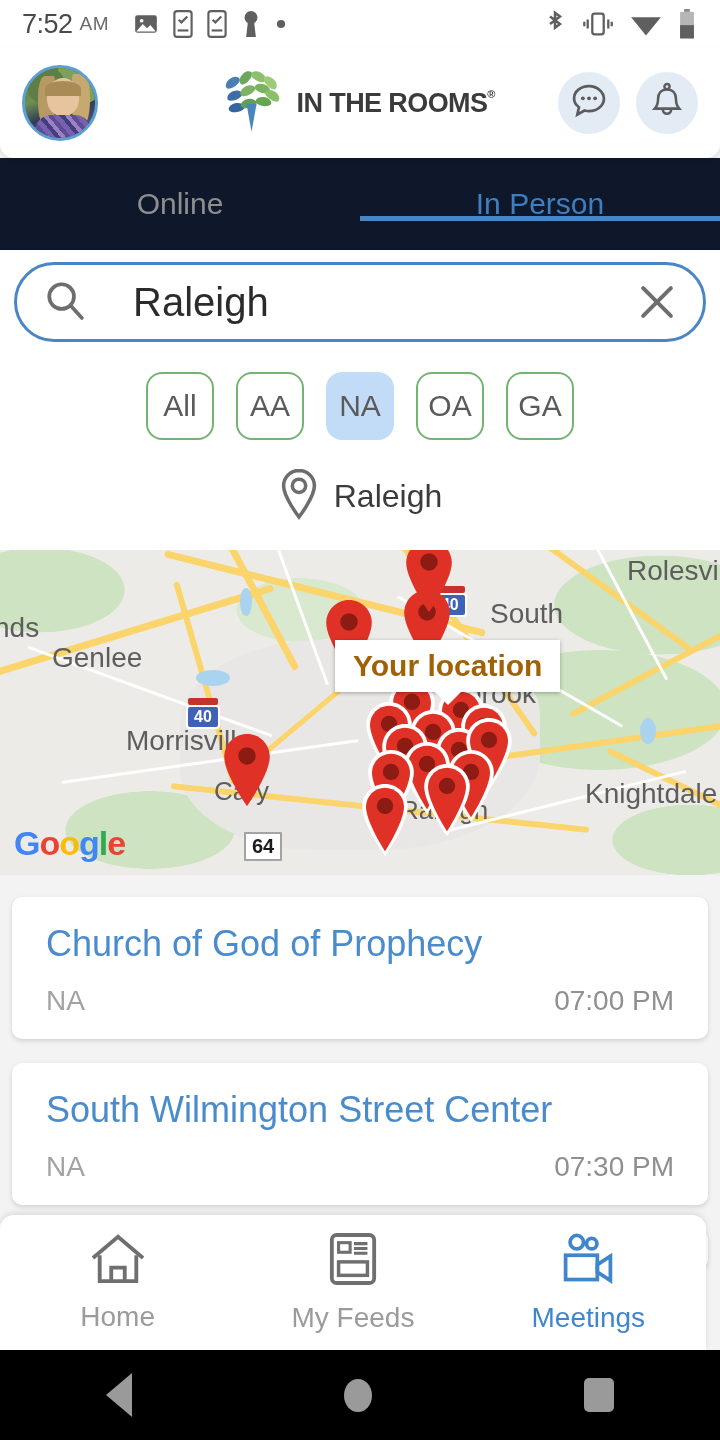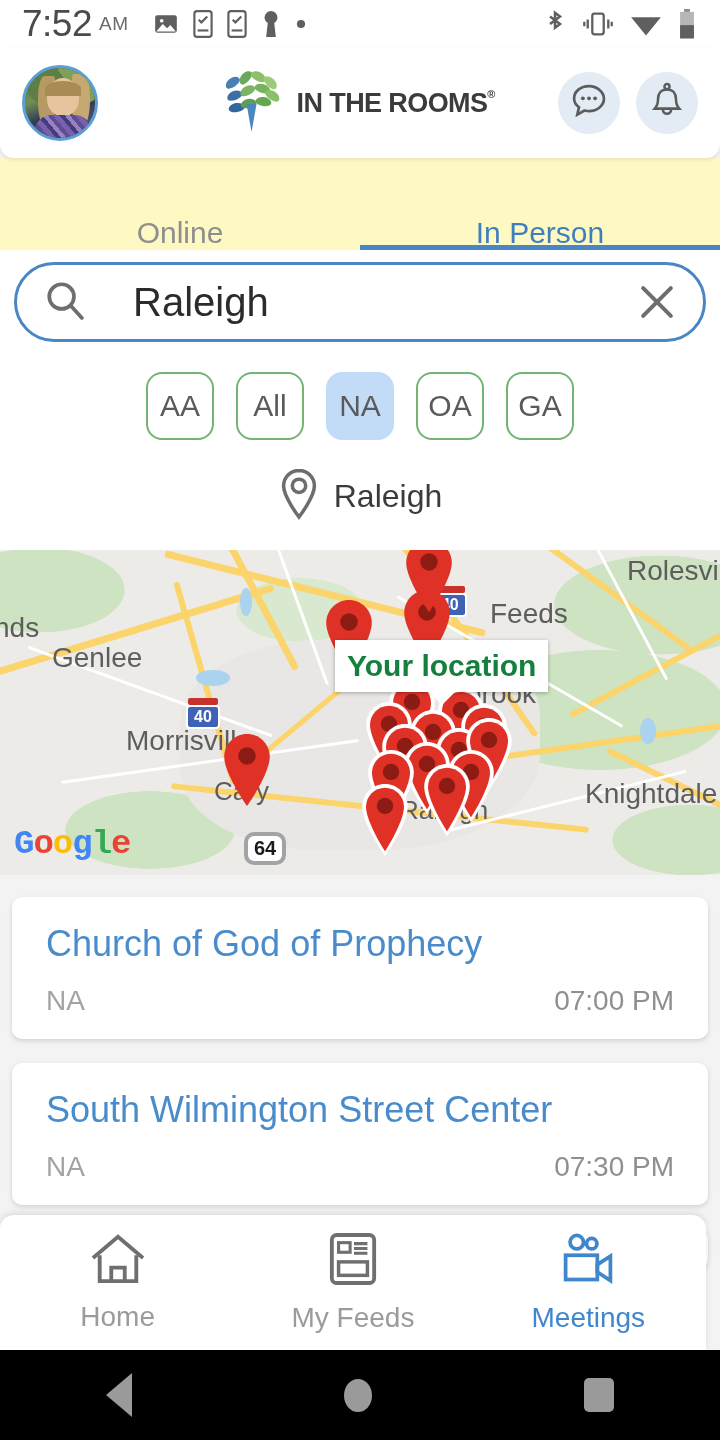--- a/index.html
+++ b/index.html
@@ -9,21 +9,21 @@
     font-family: "Liberation Sans", sans-serif;
     overflow: hidden;
   }
   .phone { position: relative; width: 720px; height: 1440px; background:#f3f3f3; }
 
   
   .statusbar {
     height: 48px; background:#ffffff; display:flex; align-items:center;
     padding: 0 18px 0 22px; gap: 0;
   }
-  .sb-time { font-size: 37px; color:#4a4a4a; letter-spacing:-0.5px; font-family:"Liberation Sans",sans-serif; }
+  .sb-time { font-size: 27px; color:#4a4a4a; letter-spacing:-0.5px; font-family:"Liberation Sans",sans-serif; }
   .sb-ampm { font-size: 19px; color:#6b6b6b; margin-left:7px; letter-spacing:0.5px; }
   .sb-left-icons { display:flex; align-items:center; gap:14px; margin-left:24px; }
   .sb-right { margin-left:auto; display:flex; align-items:center; gap:16px; padding-right:6px;}
   .sb-ico { display:inline-flex; align-items:center; justify-content:center; }
 
   
   .appbar {
     position: relative; height: 110px; background:#ffffff;
     border-bottom-left-radius: 14px; border-bottom-right-radius: 14px;
     display:flex; align-items:center; padding: 0 22px;
@@ -52,21 +52,21 @@
      color:#3b3b3b; letter-spacing:-0.6px; }
   .logo-reg { font-size:11px; vertical-align:top; font-weight:bold; color:#3b3b3b; }
 
   .hdr-actions { margin-left:auto; display:flex; align-items:center; gap:16px; }
   .circ-btn {
     width:62px; height:62px; border-radius:50%; background:#e3ebf5;
     display:flex; align-items:center; justify-content:center;
   }
 
   
-  .tabs { height:92px; background:#fef9c3; display:flex; align-items:flex-end; }
+  .tabs { height:92px; background:#0f172a; display:flex; align-items:center; }
   .tab { flex:1; display:flex; align-items:center; justify-content:center; position:relative;
      font-size:30px; color:#8e8e8e; }
   .tab.active { color:#3f7fbf; font-weight:normal; }
   .tab.active::after { content:""; position:absolute; left:0; right:0; bottom:0; height:5px; background:#4a86c4; }
 
   
   .search-area { background:#ffffff; padding: 12px 14px 0 14px; }
   .searchbox {
     height: 80px; border:3px solid #4a86c4; border-radius:40px;
     display:flex; align-items:center; padding: 0 26px 0 26px; background:#fff;
@@ -105,33 +105,33 @@
       background:#e9e7e6; border-radius:40% 35% 45% 38%; opacity:.95; }
   .road { position:absolute; background:#fbd46b; border-radius:3px; }
   .road.white { background:#ffffff; height:3px; }
   .water { position:absolute; background:#a9d3ee; border-radius:50%; }
   .shield {
     position:absolute; display:flex; align-items:center; justify-content:center;
     font-size:16px; font-weight:bold; color:#ffffff; background:#3f62b6;
     border-radius:4px; padding:1px 6px; border:2px solid #ffffff;
   }
   .shield-top { position:absolute; width:100%; height:7px; background:#c8322c; top:-9px; left:0; border-radius:2px;}
-  .shield-us { background:#ffffff; color:#1b1b1b; border:4px solid #a3a3a3; border-radius:10px; }
+  .shield-us { background:#ffffff; color:#1b1b1b; border:2px solid #a3a3a3; border-radius:1px; }
   .maplbl { position:absolute; color:#5d5d5d; font-size:26px; white-space:nowrap; }
   .maplbl.big { font-size:28px; }
   .pin { position:absolute; width:58px; height:76px; }
   .pin svg { display:block; }
   .tooltip {
-    position:absolute; background:#ffffff; padding:9px 12px; font-size:30px; font-weight:bold;
-    color:#15803d; box-shadow:0 1px 4px rgba(0,0,0,.3); white-space:nowrap; z-index:30;
+    position:absolute; background:#ffffff; padding:9px 18px; font-size:30px; font-weight:bold;
+    color:#a16207; box-shadow:0 1px 4px rgba(0,0,0,.3); white-space:nowrap; z-index:30;
   }
   .tooltip::after{content:"";position:absolute;left:50%;bottom:-13px;transform:translateX(-50%);
      border-left:14px solid transparent;border-right:14px solid transparent;border-top:14px solid #ffffff;}
   .gmark { position:absolute; left:14px; bottom:12px; font-size:34px; font-weight:bold;
-     font-family:Liberation Mono, monospace; letter-spacing:-1px; z-index:20;}
+     font-family:Liberation Sans, sans-serif; letter-spacing:-1px; z-index:20;}
   .gmark span:nth-child(1){color:#4285F4;} .gmark span:nth-child(2){color:#EA4335;}
   .gmark span:nth-child(3){color:#FBBC05;} .gmark span:nth-child(4){color:#4285F4;}
   .gmark span:nth-child(5){color:#34A853;} .gmark span:nth-child(6){color:#EA4335;}
 
   
   .results { padding: 22px 12px 0 12px; background:#f3f3f3; }
   .card {
     background:#ffffff; border-radius:10px; padding: 26px 34px 22px 34px;
     box-shadow: 0 2px 5px rgba(0,0,0,0.14); margin-bottom: 24px;
   }
@@ -298,22 +298,22 @@
       <span class="search-val">Raleigh</span>
       <span class="clear-x">
         <svg width="42" height="42" viewBox="0 0 26 26">
             <path d="M4 4L22 22M22 4L4 22" stroke="#6e6e6e" stroke-width="2.6" stroke-linecap="round"></path>
           </svg>
       </span>
     </div>
   </div>
 
   <div class="chips">
+    <div class="chip">All</div>
     <div class="chip">AA</div>
-    <div class="chip">All</div>
     <div class="chip selected">NA</div>
     <div class="chip">OA</div>
     <div class="chip">GA</div>
   </div>
 
   <div class="locrow">
     <span>
       <svg width="42" height="52" viewBox="0 0 22 28">
         <path d="M11 1.4c-4.6 0-8.3 3.6-8.3 8.2 0 6 8.3 16.8 8.3 16.8s8.3-10.8 8.3-16.8c0-4.6-3.7-8.2-8.3-8.2z" fill="none" stroke="#6d6d6d" stroke-width="1.9"></path>
         <circle cx="11" cy="9.6" r="3.6" fill="none" stroke="#6d6d6d" stroke-width="1.9"></circle>
@@ -347,21 +347,21 @@
 
     <div class="water" style="left:196px;top:120px;width:34px;height:16px;"></div>
     <div class="water" style="left:240px;top:38px;width:12px;height:28px;"></div>
     <div class="water" style="left:444px;top:130px;width:22px;height:10px;"></div>
     <div class="water" style="left:640px;top:168px;width:16px;height:26px;"></div>
 
     <div class="maplbl big" style="left:-6px; top:62px;">nds</div>
     <div class="maplbl big" style="left:52px; top:92px;">Genlee</div>
     <div class="maplbl big" style="left:126px; top:175px;">Morrisville</div>
     <div class="maplbl" style="left:214px; top:226px;">Cary</div>
-    <div class="maplbl big" style="left:490px; top:48px;">Feeds</div>
+    <div class="maplbl big" style="left:490px; top:48px;">South</div>
     <div class="maplbl big" style="left:627px; top:5px;">Rolesville</div>
     <div class="maplbl big" style="left:466px; top:128px;">brook</div>
     <div class="maplbl" style="left:400px; top:245px;">Raleigh</div>
     <div class="maplbl big" style="left:585px; top:228px;">Knightdale</div>
 
     <div class="shield" style="left:186px; top:115px;margin-top:40px;">
       <div class="shield-top"></div>
         <span>40</span>
     </div>
     <div class="shield" style="left:424px; top:43px;">

